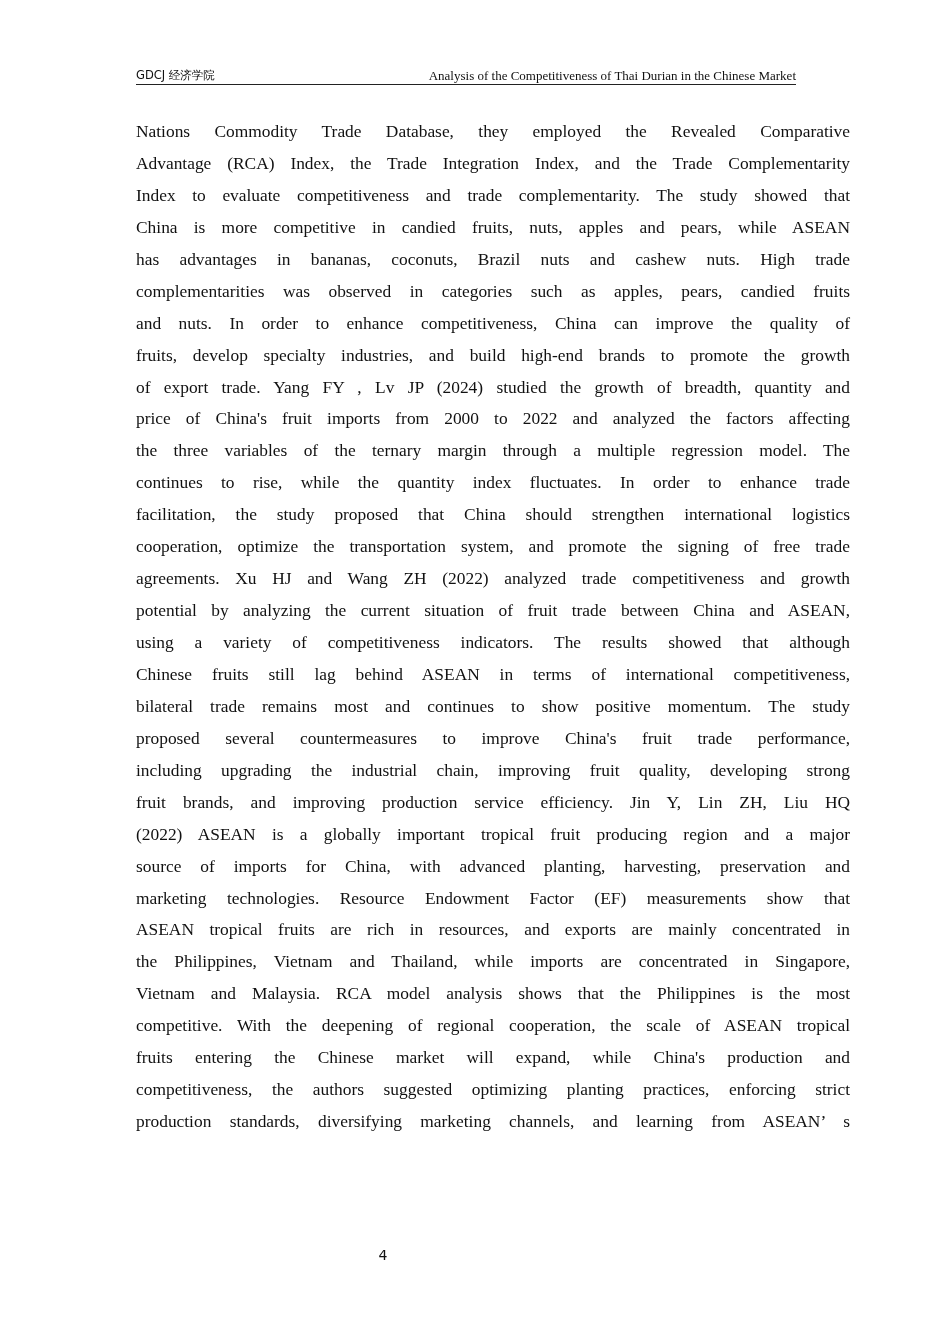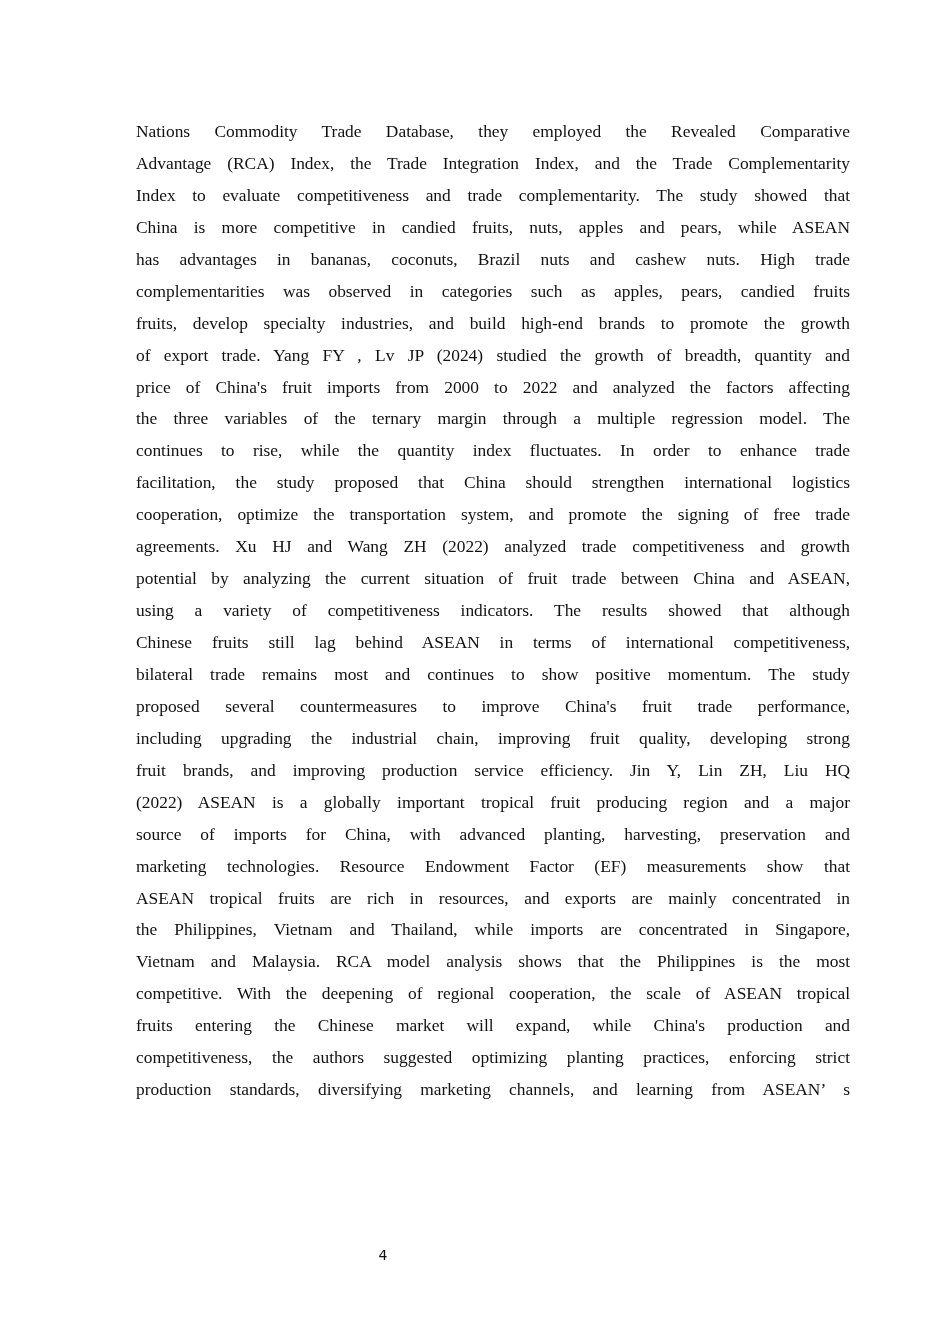--- a/index.html
+++ b/index.html
@@ -26,28 +26,33 @@
   }
   .page-number {
     position: absolute; left: 376px; top: 1247px; width: 14px; text-align: center;
     font-family: "DejaVu Sans", sans-serif; font-size: 14px; color: #111;
   }
 </style>
 </head>
 <body>
 
 <div class="page">
+  <div class="header">
+    <span class="header-left">GDCJ 经济学院</span>
+    <span class="header-right">Analysis of the Competitiveness of Thai Durian in the Chinese Market</span>
+  </div>
 
   <div class="body-text" id="body-text">
       <span class="line">Nations Commodity Trade Database, they employed the Revealed Comparative</span>
       <span class="line">Advantage (RCA) Index, the Trade Integration Index, and the Trade Complementarity</span>
       <span class="line">Index to evaluate competitiveness and trade complementarity. The study showed that</span>
       <span class="line">China is more competitive in candied fruits, nuts, apples and pears, while ASEAN</span>
       <span class="line">has advantages in bananas, coconuts, Brazil nuts and cashew nuts. High trade</span>
       <span class="line">complementarities was observed in categories such as apples, pears, candied fruits</span>
+      <span class="line">and nuts. In order to enhance competitiveness, China can improve the quality of</span>
       <span class="line">fruits, develop specialty industries, and build high-end brands to promote the growth</span>
       <span class="line">of export trade. Yang FY , Lv JP (2024) studied the growth of breadth, quantity and</span>
       <span class="line">price of China's fruit imports from 2000 to 2022 and analyzed the factors affecting</span>
       <span class="line">the three variables of the ternary margin through a multiple regression model. The</span>
       <span class="line">continues to rise, while the quantity index fluctuates. In order to enhance trade</span>
       <span class="line">facilitation, the study proposed that China should strengthen international logistics</span>
       <span class="line">cooperation, optimize the transportation system, and promote the signing of free trade</span>
       <span class="line">agreements. Xu HJ and Wang ZH (2022) analyzed trade competitiveness and growth</span>
       <span class="line">potential by analyzing the current situation of fruit trade between China and ASEAN,</span>
       <span class="line">using a variety of competitiveness indicators. The results showed that although</span>

